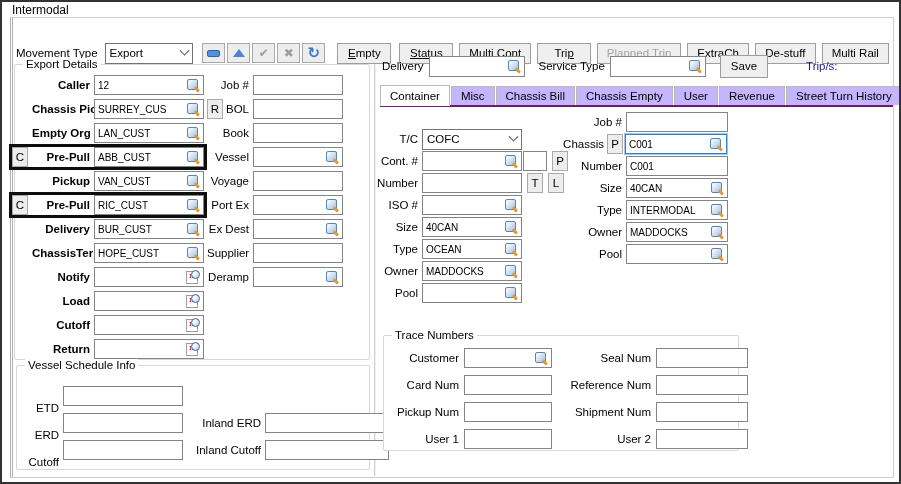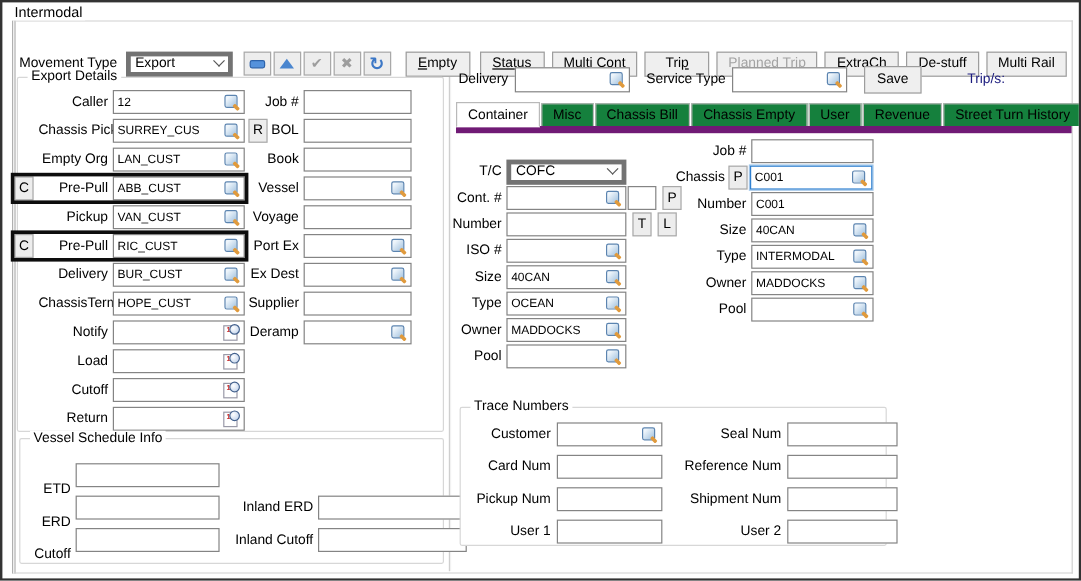--- a/index.html
+++ b/index.html
@@ -7,21 +7,21 @@
   body { font-family:"Liberation Sans", sans-serif; font-size:11.5px; color:#000; }
 
   .window { position:relative; width:901px; height:484px; border:2px solid #333; background:#fff; overflow:hidden; }
   .win-title { position:absolute; left:8px; top:1px; font-size:12px; background:#fff; padding:0 2px; z-index:3; }
   .frame { position:absolute; left:8px; top:15px; right:5px; bottom:4px; border:1px solid #d0d0d0; border-left:3px double #b0b0b0; background:#fff; }
   .vdiv { position:absolute; left:372px; top:50px; bottom:6px; width:2px; border-left:1px solid #cfcfcf; border-right:1px solid #f2f2f2; }
 
   
   .toolbar { position:absolute; left:14px; top:40px; right:10px; height:22px; display:flex; align-items:center; white-space:nowrap; }
   .mt-label { margin-right:7px; }
-  .selbox { display:flex; align-items:center; background:#fff; border:4px solid #737373; height:21px; padding:0 4px; }
+  .selbox { display:flex; align-items:center; background:#fff; border:1px solid #737373; height:21px; padding:0 4px; }
   .mt-select { width:92px; }
   .chev { width:7px; height:7px; border-right:1.6px solid #555; border-bottom:1.6px solid #555; transform:rotate(45deg) translate(-2px,-2px); margin-left:auto; flex:none; }
   .iconbtns { display:flex; gap:2px; margin-left:9px; }
   .icon-btn { width:23px; height:20px; background:#ededed; border:1px solid #a9a9a9; display:flex; align-items:center; justify-content:center; }
   .bar-glyph { width:13px; height:7px; background:#5592dc; border:1px solid #2d63ab; border-radius:2px; }
   .tri-glyph { width:0; height:0; border-left:6px solid transparent; border-right:6px solid transparent; border-bottom:8px solid #4a86cf; }
   .glyphfont { font-family:"DejaVu Sans", sans-serif; font-weight:bold; font-size:12px; line-height:1; }
   .gray-glyph { color:#9d9d9d; }
   .blue-glyph { color:#3c77c6; font-size:15px; }
   .btn { height:21px; min-width:54px; padding:0 10px; margin-left:6px; background:#efefef; border:1px solid #9d9d9d; display:inline-flex; align-items:center; justify-content:center; font-family:inherit; font-size:11.5px; color:#000; }
@@ -42,21 +42,21 @@
   .cal::before { content:"12"; position:absolute; left:0; bottom:0; width:10px; height:11px; border:1px solid #9a9aa8; background:#fff; color:#cc3333; font-size:6px; line-height:9px; text-align:center; font-weight:bold; }
   .cal::after { content:""; position:absolute; right:0; top:0; width:7px; height:7px; border:1px solid #44628e; border-radius:50%; background:radial-gradient(circle at 35% 35%,#fff,#b9cdea); }
 
   .grp { position:absolute; border:1px solid #d7d7d7; border-radius:2px; background:#fff; }
   .grp-title { position:absolute; top:-7px; left:8px; background:#fff; padding:0 3px; white-space:nowrap; }
 
   
   #export-grp { left:12px; top:62px; width:356px; height:296px; }
   .ed-col1 { position:absolute; left:-3px; top:10px; display:flex; flex-direction:column; align-items:flex-start; }
   .cslot { width:18px; margin-right:2px; display:flex; flex:none; }
-  .lbl1 { width:62px; text-align:right; padding-right:4px; white-space:nowrap; flex:none; }
+  .lbl1 { width:62px; text-align:right; padding-right:4px; white-space:nowrap; flex:none;font-weight:bold; }
   .f112 { width:110px; }
   .hl { outline:3px solid #0d0d0d; }
   .rbtn { margin-left:3px; }
   .ed-col2 { position:absolute; left:192px; top:10px; display:flex; flex-direction:column; align-items:flex-start; }
   .lbl2 { width:46px; text-align:right; padding-right:4px; white-space:nowrap; flex:none; }
   .f90 { width:90px; }
 
   #vessel-grp { left:14px; top:363px; width:354px; height:105px; }
   .vs-body { padding:20px 0 0 2px; }
   .vrow { display:flex; align-items:center; height:20px; margin-bottom:7px; }
@@ -67,22 +67,22 @@
 
   
   .rightpane { position:absolute; left:374px; top:50px; right:6px; bottom:6px; }
   .hdr { display:flex; align-items:center; height:24px; margin:2px 0 0 6px; }
   .hlbl { padding-right:5px; white-space:nowrap; }
   .svc { margin-left:14px; }
   .f96 { width:96px; height:21px; }
   .save-btn { height:23px; min-width:48px; margin-left:14px; }
   .trips { margin-left:38px; color:#1b1b7e; }
 
-  .tabs { display:flex; align-items:flex-end; margin:7px 0 0 4px; border-bottom:6px solid #701a75; }
-  .tab { height:19px; padding:0 9px; display:flex; align-items:center; background:#15803d; border:1px solid #b9b9b9; border-bottom:none; margin-right:1px; white-space:nowrap; }
+  .tabs { display:flex; align-items:flex-end; margin:7px 0 0 4px; border-bottom:2px solid #701a75; }
+  .tab { height:19px; padding:0 9px; display:flex; align-items:center; background:#c4b5fd; border:1px solid #b9b9b9; border-bottom:none; margin-right:1px; white-space:nowrap; }
   .tab.active { background:#fff; height:21px; margin-bottom:-1px; border-bottom:1px solid #fff; z-index:2; }
 
   .cpanel { position:relative; }
   .ccol1 { position:absolute; left:0; top:22px; display:flex; flex-direction:column; align-items:flex-start; }
   .clbl { width:46px; text-align:right; padding-right:4px; white-space:nowrap; flex:none; }
   .f100 { width:100px; }
   .crow { margin-bottom:2px; }
   .minibox { width:24px; height:20px; border:1px solid #848484; background:#fff; margin-left:1px; flex:none; }
   .mlf { margin-left:5px; }
   .ccol2 { position:absolute; left:176px; top:5px; display:flex; flex-direction:column; align-items:flex-start; }

